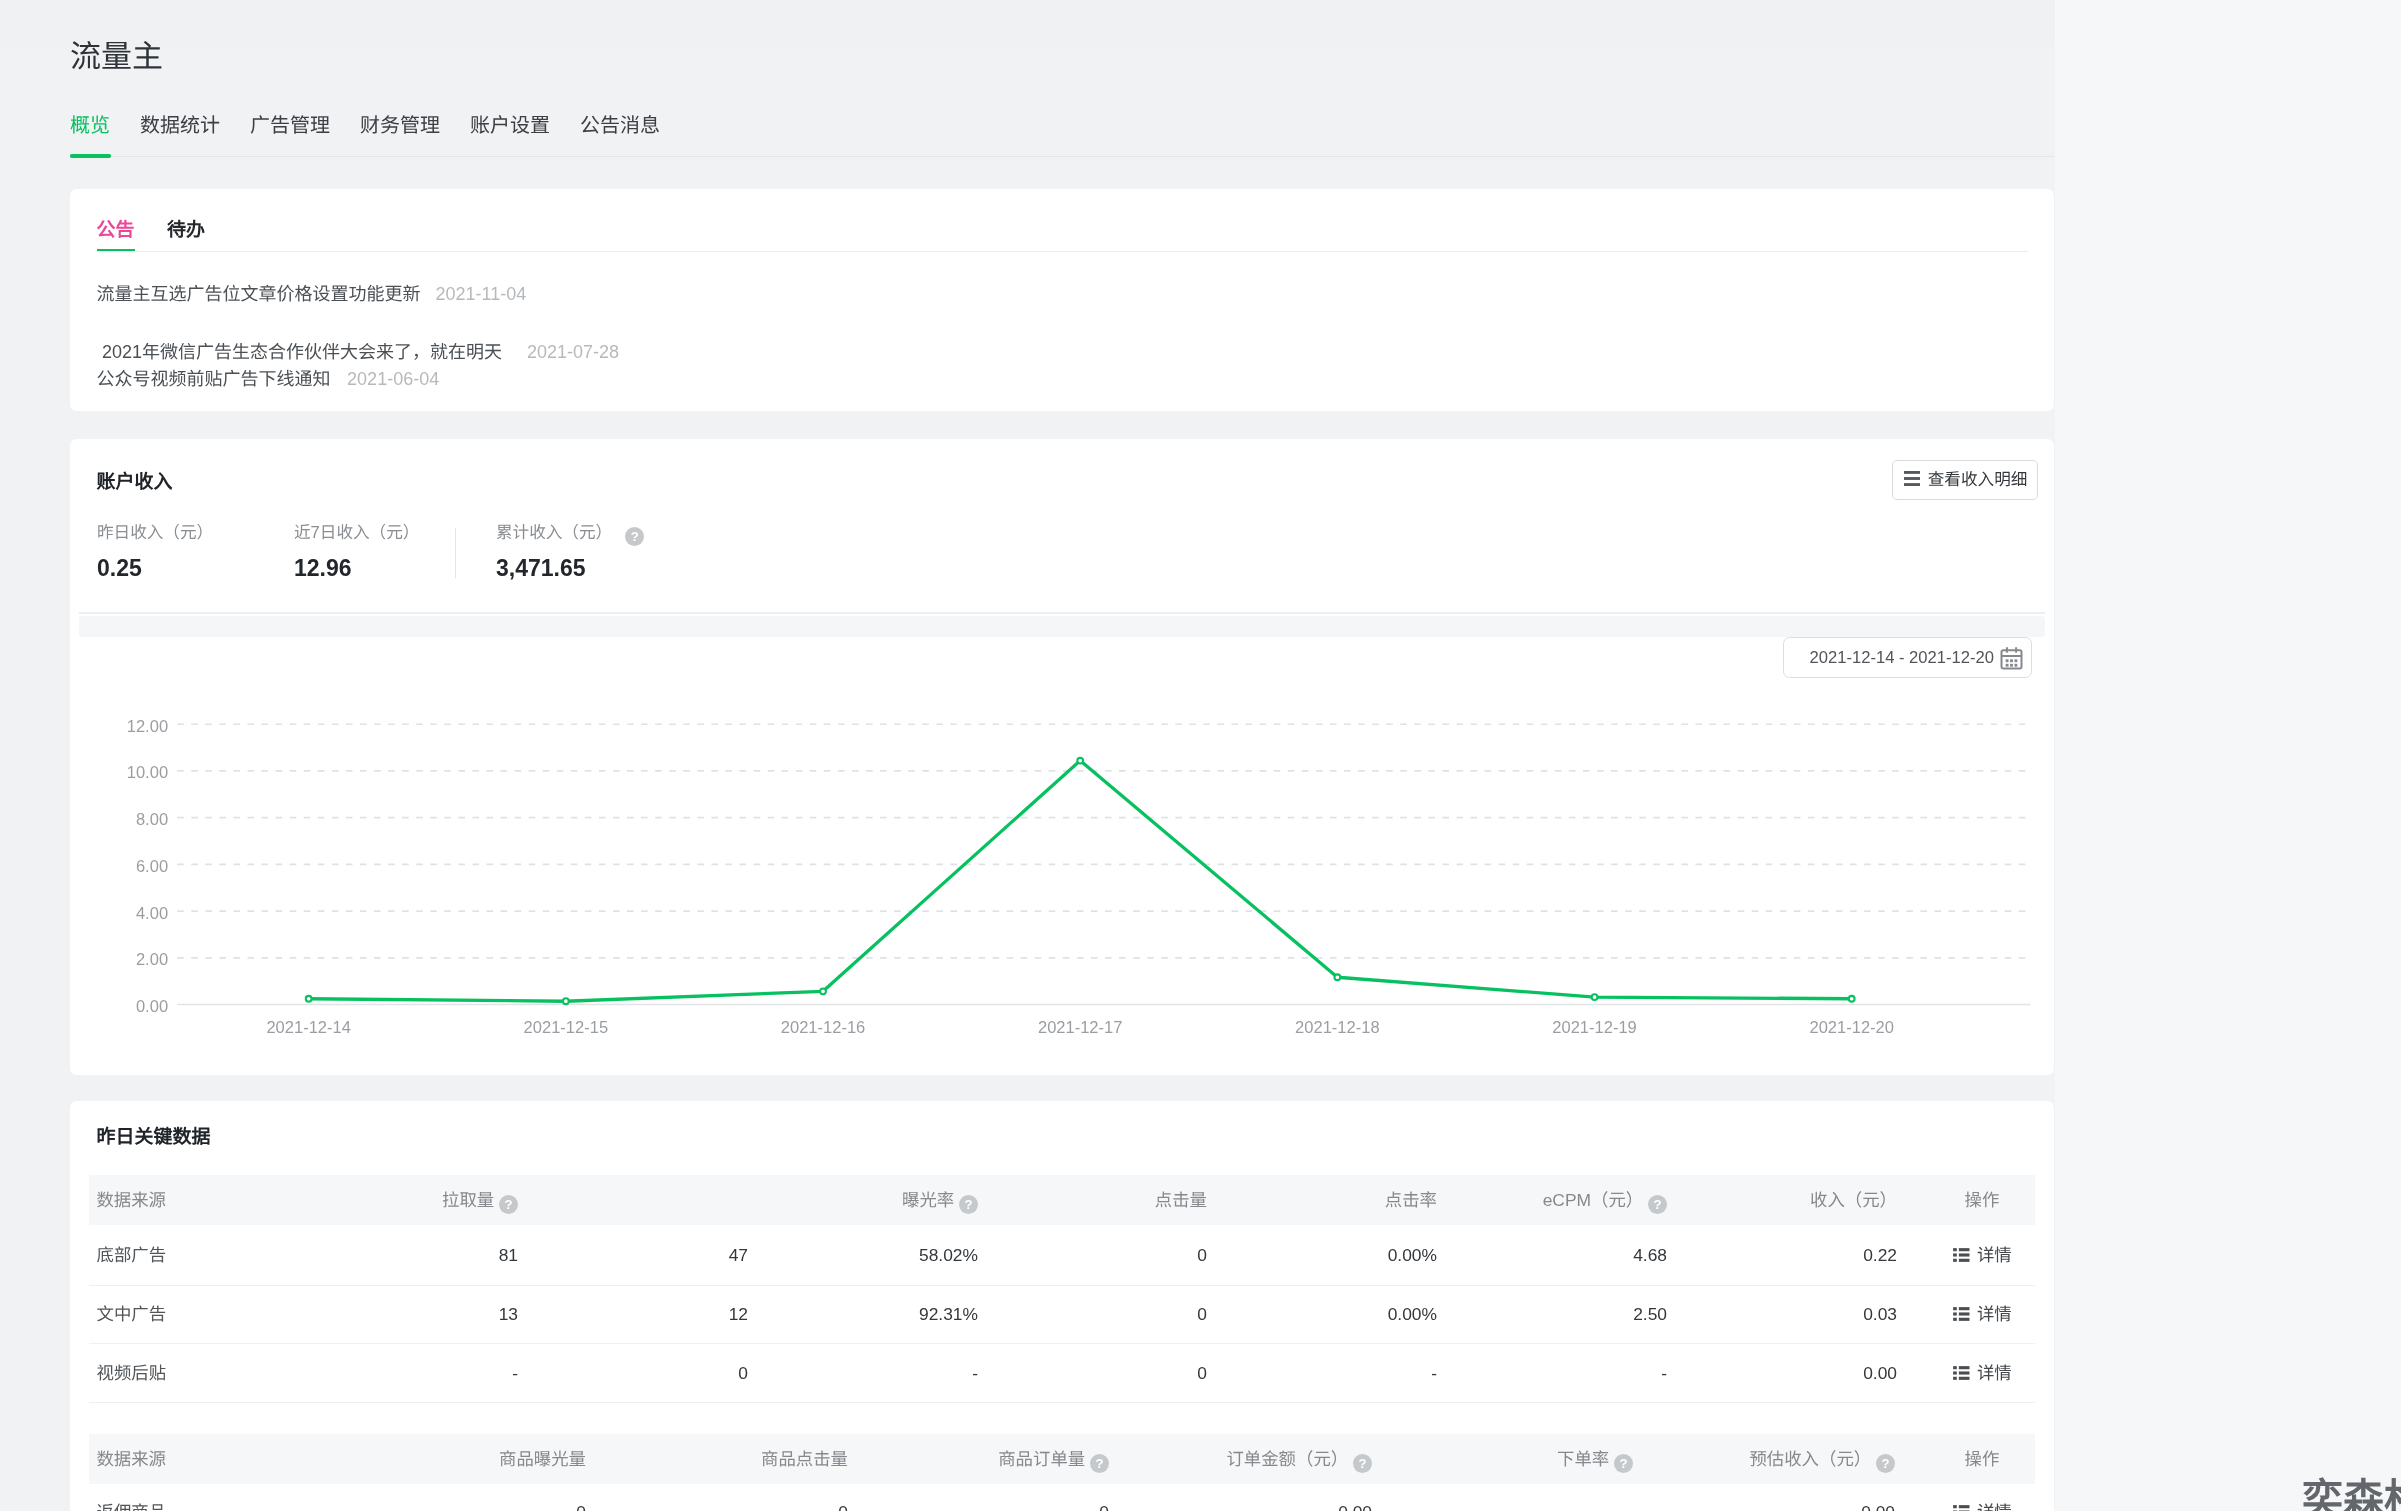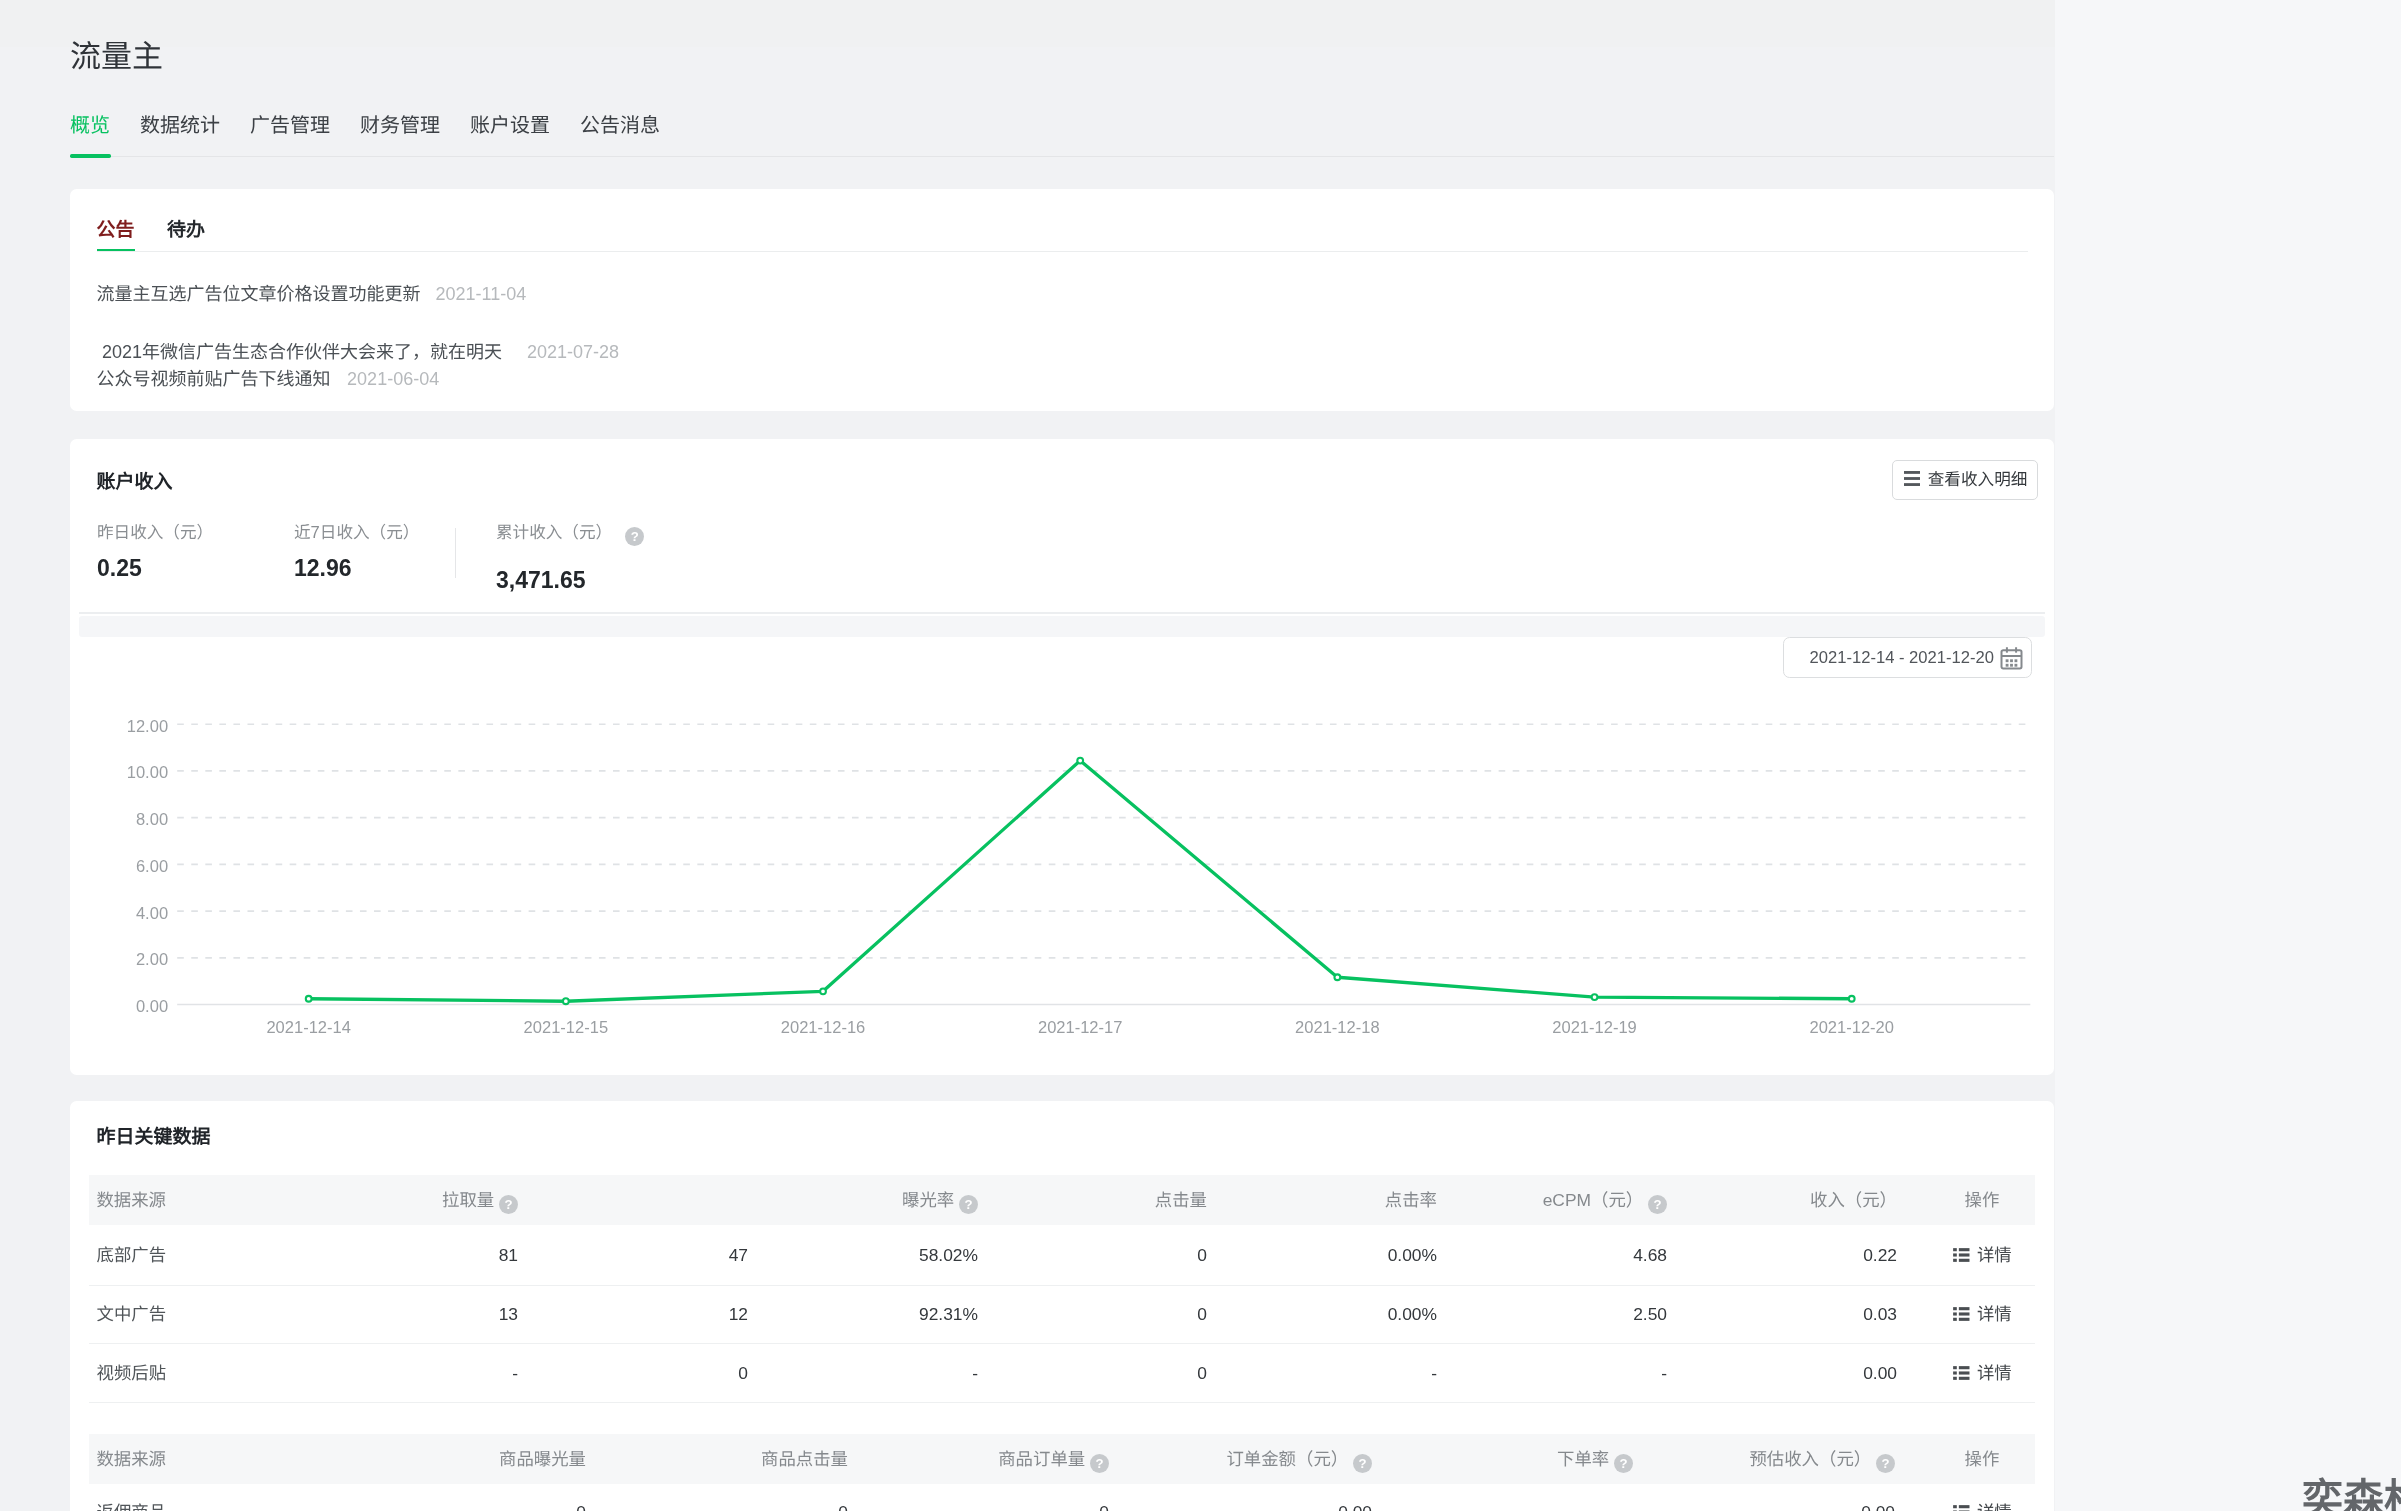--- a/index.html
+++ b/index.html
@@ -8,21 +8,21 @@
   body { font-family:"Liberation Sans", sans-serif; background:#f1f2f4; position:relative; }
   .topband { position:absolute; left:0; top:0; width:2401px; height:47px; background:#f0f1f2; }
   .card { position:absolute; background:#fff; border-radius:6.6px; left:70px; width:1984px; }
   .abs { position:absolute; }
   .pagetitle { position:absolute; left:70px; top:31px; font-size:31px; font-weight:500; color:#2f3338; }
   .nav { position:absolute; left:70px; top:109px; font-size:20px; color:#3c4045; }
   .nav span { margin-right:30px; }
   .nav .act { color:#07c160; }
   .navline { position:absolute; left:70px; top:156px; width:1984px; height:0.8px; background:#e4e5e7; }
   .navunder { position:absolute; left:70px; top:154px; width:41px; height:4.1px; background:#07c160; border-radius:1.7px; }
-  .tab-g { color:#7f1d1d; font-weight:700; font-size:19px; }
+  .tab-g { color:#ec4899; font-weight:700; font-size:19px; }
   .tab-b { color:#24282c; font-weight:700; font-size:19px; }
   .annrow { position:absolute; height:30px; line-height:30px; font-size:18px; color:#4b5055; white-space:nowrap; }
   .anndate { color:#b6b9bc; }
   .sectitle { position:absolute; font-size:19px; font-weight:700; color:#202429; }
   .stlabel { position:absolute; font-size:16.6px; color:#8a8e92; height:21.5px; line-height:21.5px; white-space:nowrap;}
   .stval { position:absolute; font-size:23px; font-weight:700; color:#23272b; }
   .qicon { display:inline-block; width:19px; height:19px; border-radius:50%; background:#c6c9cc; color:#fff; font-size:13.2px; font-weight:700; text-align:center; line-height:19px; vertical-align:-3.3px; }
   .thead { position:absolute; background:#f6f7f8; left:19px; width:1946px; height:50px; }
   .th { position:absolute; font-size:17.4px; color:#85898d; top:0; height:50px; line-height:50px; white-space:nowrap; }
   .thc { transform:translateX(-50%); }
@@ -61,21 +61,21 @@
           <rect x="0" y="7.3" width="20" height="3.4"></rect>
           <rect x="0" y="14.6" width="20" height="3.4"></rect>
         </g>
       </svg>查看收入明细</div>
   <div class="stlabel" style="left:27px; top:83px;">昨日收入（元）</div>
   <div class="stval" style="left:27px; top:116px;">0.25</div>
   <div class="stlabel" style="left:224px; top:83px;">近7日收入（元）</div>
   <div class="stval" style="left:224px; top:116px;">12.96</div>
   <div class="abs" style="left:385px; top:89px; width:0.8px; height:50px; background:#e5e6e8;"></div>
   <div class="stlabel" style="left:426px; top:83px;">累计收入（元）<span class="qicon" style="margin-left:13.2px;">?</span></div>
-  <div class="stval" style="left:426px; top:128px;">3,471.65</div>
+  <div class="stval" style="left:426px; top:116px;">3,471.65</div>
   <div class="abs" style="left:9px; top:173px; width:1966px; height:1.7px; background:#eceef0;"></div>
   <div class="abs" style="left:9px; top:177px; width:1966px; height:20.7px; background:#f5f6f8; border-radius:3.3px;"></div>
   <div class="abs" style="left:1713px; top:198px; width:249px; height:41px; border:0.8px solid #dcdee0; border-radius:6.6px; background:#fff; font-size:16.6px; color:#51555a; line-height:40px; text-align:right; padding-right:37px; white-space:nowrap;">2021-12-14 - 2021-12-20
     <svg width="25" height="25" viewBox="0 0 30 30" style="position:absolute; right:7.4px; top:8.3px;">
         <g fill="none" stroke="#85898d" stroke-width="2.4">
           <rect x="3" y="5" width="24" height="22" rx="2"></rect>
           <line x1="3" y1="12" x2="27" y2="12"></line>
           <line x1="9.5" y1="1.5" x2="9.5" y2="8"></line>
           <line x1="20.5" y1="1.5" x2="20.5" y2="8"></line>
         </g>

